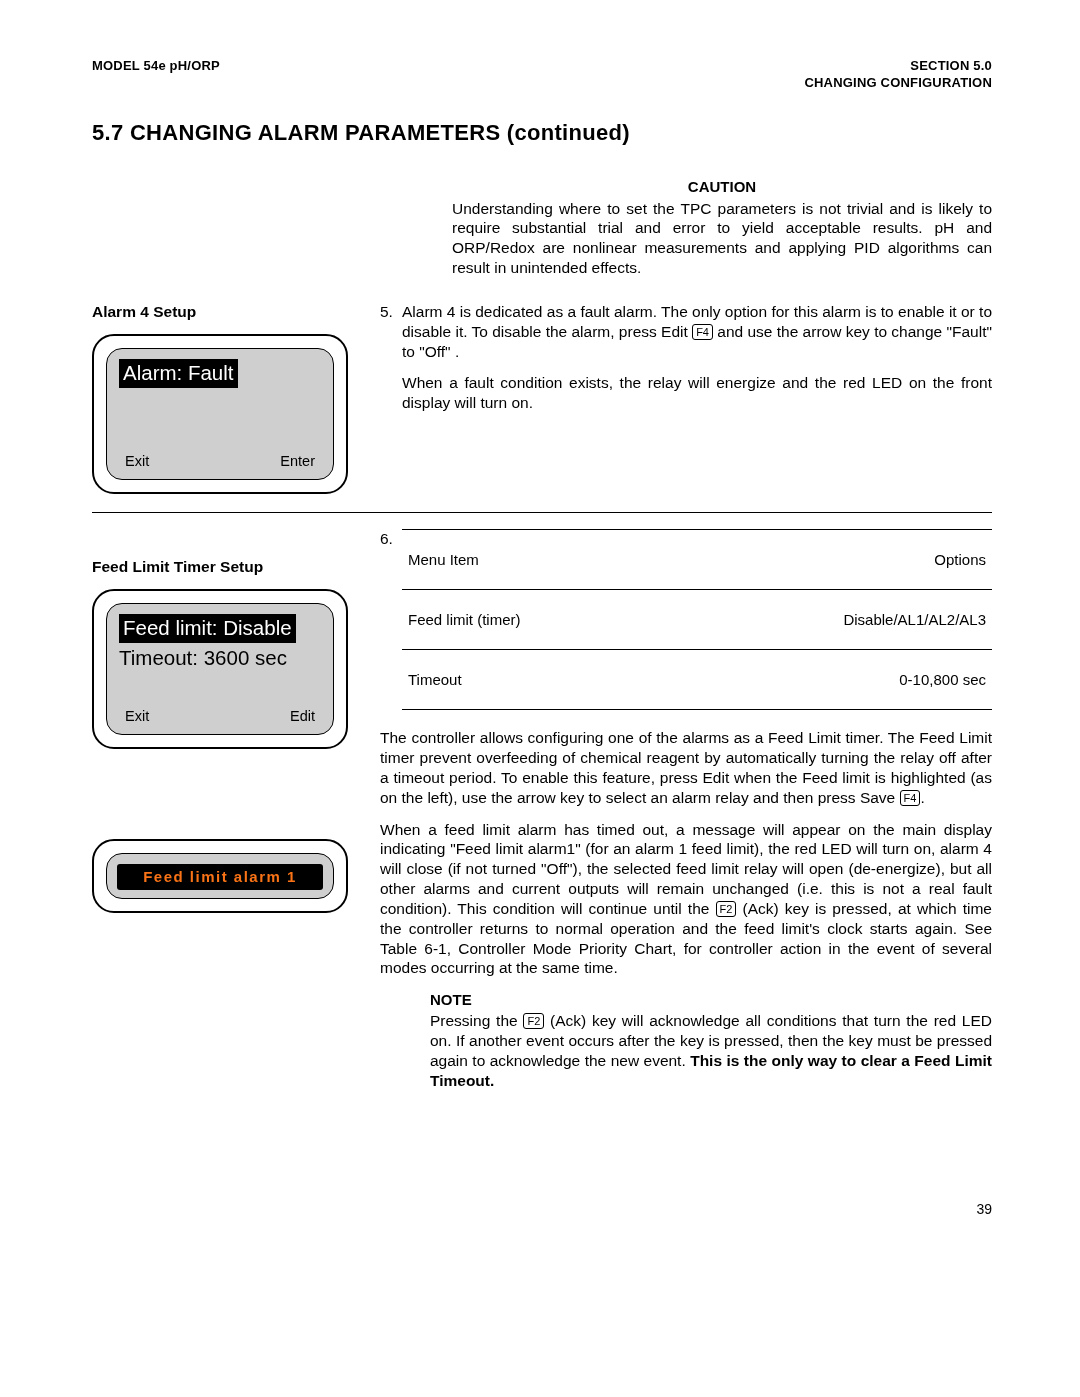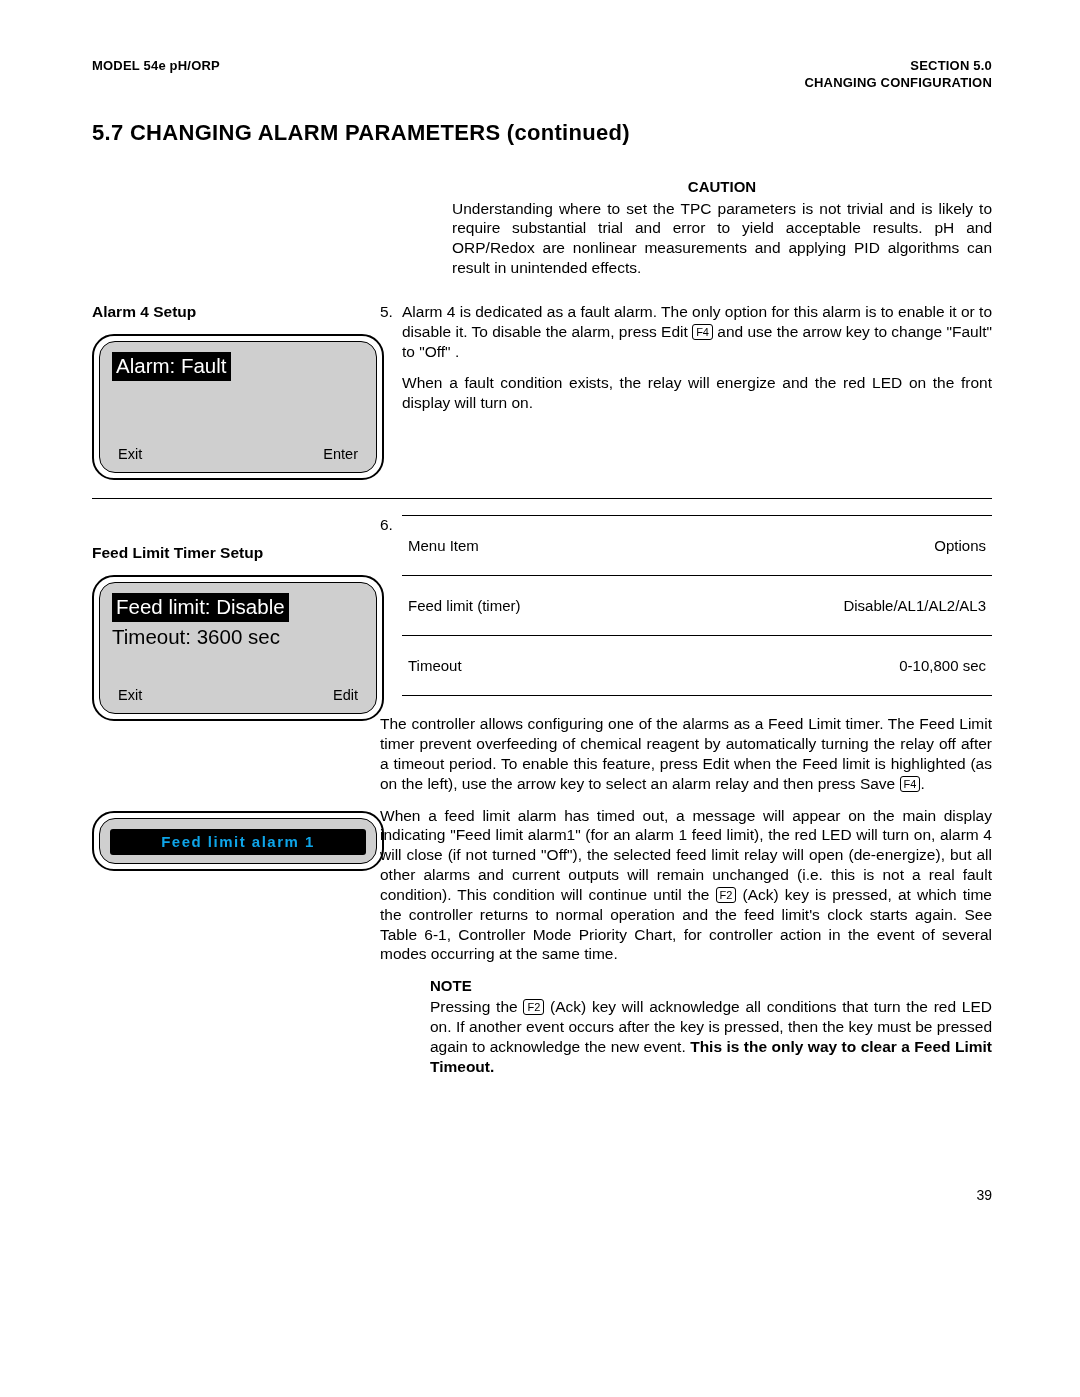--- a/index.html
+++ b/index.html
@@ -18,29 +18,29 @@
   h1 { font-size: 22px; font-weight: bold; margin-bottom: 30px; letter-spacing: .3px;}
   .row { display: flex; width: 100%; margin-bottom: 0; }
   .left-col { width: 260px; flex-shrink: 0; }
   .right-col { flex: 1; padding-left: 50px; display:flex; flex-direction:column;}
   .caution-block { margin-left: 50px; margin-bottom: 24px; text-align: justify;}
   .caution-title { font-weight: bold; text-align: center; margin-bottom: 2px; font-size: 15px;}
   .sub-hdr { font-weight: bold; font-size: 15.5px; margin-bottom: 12px; }
   .hr { border: 0; border-top: 1.5px solid #000; margin: 18px 0 16px; }
 
   
-  .lcd-wrap { border: 2.5px solid #000; border-radius: 22px; width: 292px; padding: 5px; background:#fff;}
+  .lcd-wrap { border: 2.5px solid #000; border-radius: 22px; width: 256px; padding: 12px; background:#fff;}
   .lcd-inner { border: 1.5px solid #000; border-radius: 16px; background:#cfcfcf; padding: 10px 12px 6px 12px; min-height: 132px; display:flex; flex-direction:column;}
   .lcd-top { flex:1; }
   .sel { display:inline-block; background:#000; color:#fff; font-family: Arial, sans-serif; font-size:20.5px; padding: 1px 4px 2px 4px; margin:0;}
   .lcd-line { font-size:20.5px; color:#000; padding-top:2px;}
   .lcd-bottom { display:flex; justify-content:space-between; font-size:14.5px; padding: 0 6px 2px;}
   .lcd-ph { font-family:"Times New Roman", serif; font-size:46px; text-align:center; font-weight:400; padding-top:8px;}
   .lcd-sub { display:flex; justify-content:space-between; font-family:"Times New Roman", serif; font-size:19px; padding: 2px 14px 4px;}
-  .feed-alarm-bar { background:#000; color:#0ea5e9; font-weight:bold; text-align:center; border-radius:3px; padding:3px 0 4px; margin: 6px 2px 2px; font-size:15px; letter-spacing:1.5px;}
+  .feed-alarm-bar { background:#000; color:#f97316; font-weight:bold; text-align:center; border-radius:3px; padding:3px 0 4px; margin: 6px 2px 2px; font-size:15px; letter-spacing:1.5px;}
 
   
   .step { display:flex; }
   .step-num { width: 22px; flex-shrink:0; }
   .step-body { flex:1; text-align: justify;}
   .para { margin-bottom: 12px; text-align: justify;}
 
   .key { display:inline-block; border:1.2px solid #000; border-radius:3px; font-size:11px; padding: 0px 3px; line-height:14px; vertical-align: 1px; font-family: Arial; background:#fff;}
 
   

